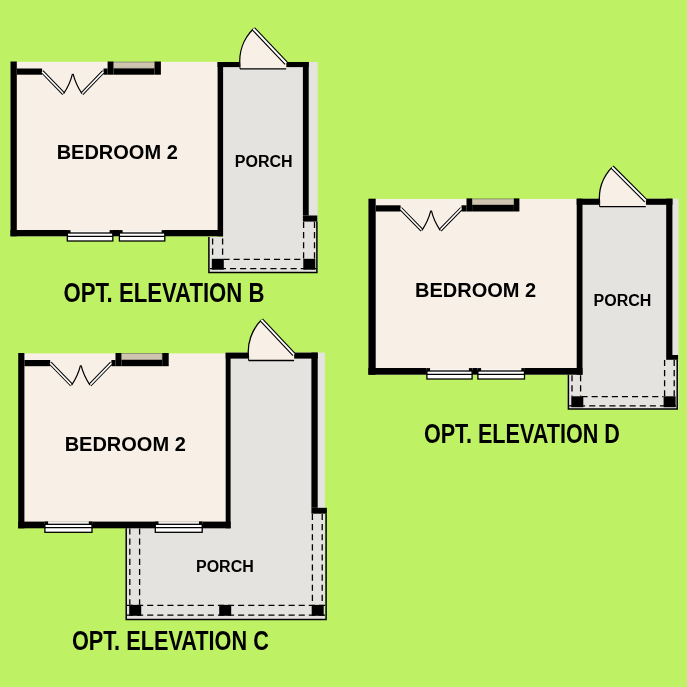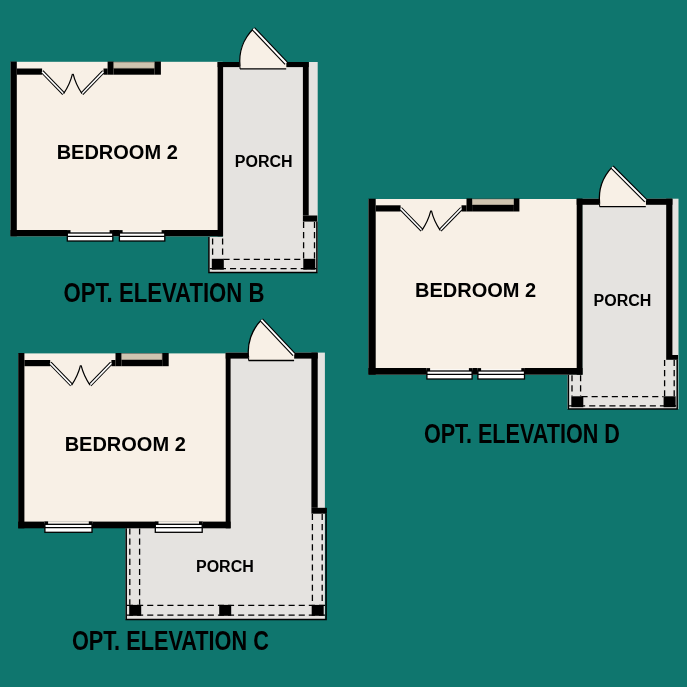--- a/index.html
+++ b/index.html
@@ -1,15 +1,15 @@
 <!DOCTYPE html>
 <html><head><meta charset="utf-8">
 <style>
 html,body{margin:0;padding:0;background:#ffffff;}
-#c{position:relative;width:687px;height:687px;background:#0f766e;overflow:hidden;}
+#c{position:relative;width:687px;height:687px;background:#bef264;overflow:hidden;}
 </style></head>
 <body>
 <div id="c">
 <svg width="687" height="687" viewBox="0 0 687 687">
 <rect x="222.7" y="62.0" width="95.0" height="210.5" fill="#e5e3e0"></rect>
 <rect x="208.6" y="237.0" width="21.4" height="35.5" fill="#e5e3e0"></rect>
 <rect x="10.5" y="61.8" width="212.2" height="174.5" fill="#f8f0e6"></rect>
 <path d="M 208.9 237.0 L 208.9 272.6 L 316.9 272.6 L 316.9 221.6" fill="none" stroke="#000000" stroke-width="1.5"></path>
 <line x1="212.6" y1="238.5" x2="212.6" y2="258.8" stroke="#000000" stroke-width="1.3" stroke-dasharray="6.1 4.0"></line>
 <line x1="222.6" y1="238.5" x2="222.6" y2="258.8" stroke="#000000" stroke-width="1.3" stroke-dasharray="6.1 4.0"></line>

